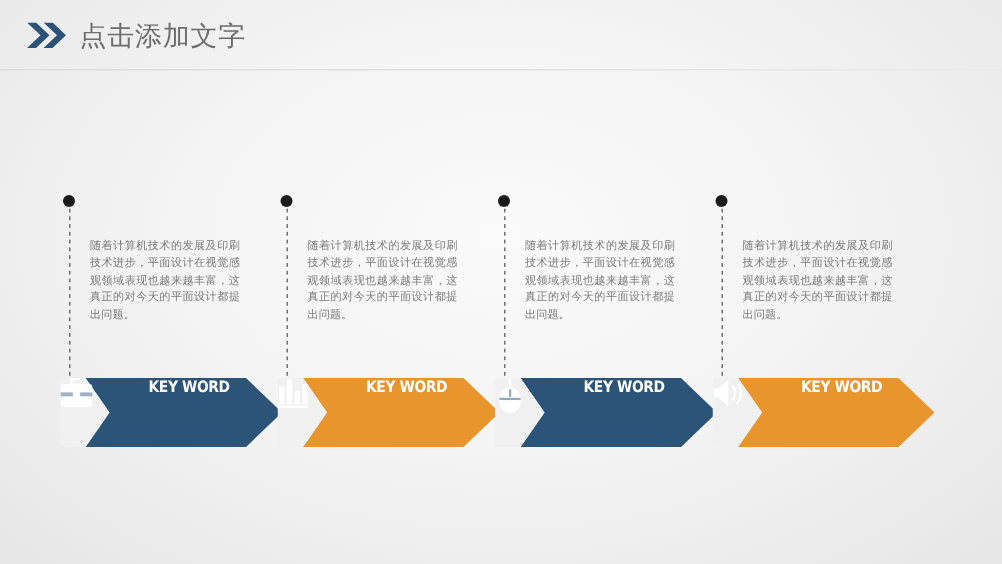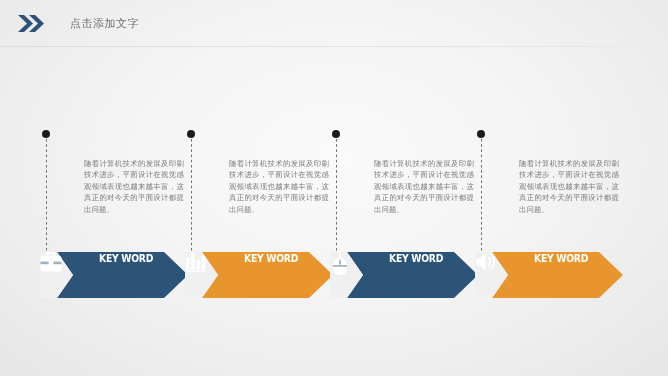--- a/index.html
+++ b/index.html
@@ -37,22 +37,22 @@
     background: linear-gradient(to right, #dcdcdc 0%, #e2e2e2 60%, #eaeaea 100%);
   }
   .chev-logo {
     margin-left: 18px;
     display: flex;
     align-items: center;
     line-height: 0;
   }
   .chev-logo svg { display: block; }
   .header-title {
-    margin-left: 26px;
-    font-size: 11px;
+    margin-left: 9px;
+    font-size: 18px;
     color: #6d6d6d;
     letter-spacing: 0.5px;
     font-family: Liberation Mono, monospace;
     white-space: nowrap;
   }
 
   
   .columns {
     position: absolute;
     left: 0; top: 0;
@@ -94,21 +94,20 @@
     position: absolute;
     left: 33px;
     top: 158px;
     width: 100px;
     font-family: "DejaVu Sans", "Liberation Sans", sans-serif;
     font-size: 7.4px;
     line-height: 11.4px;
     color: #7a7a7a;
     text-align: justify;
     letter-spacing: 0.1px;
-    margin-left: 24px;
   }
 
   
   .banner {
     position: absolute;
     left: 13px;
     top: 252px;
     width: 148px;
     height: 46px;
   }

